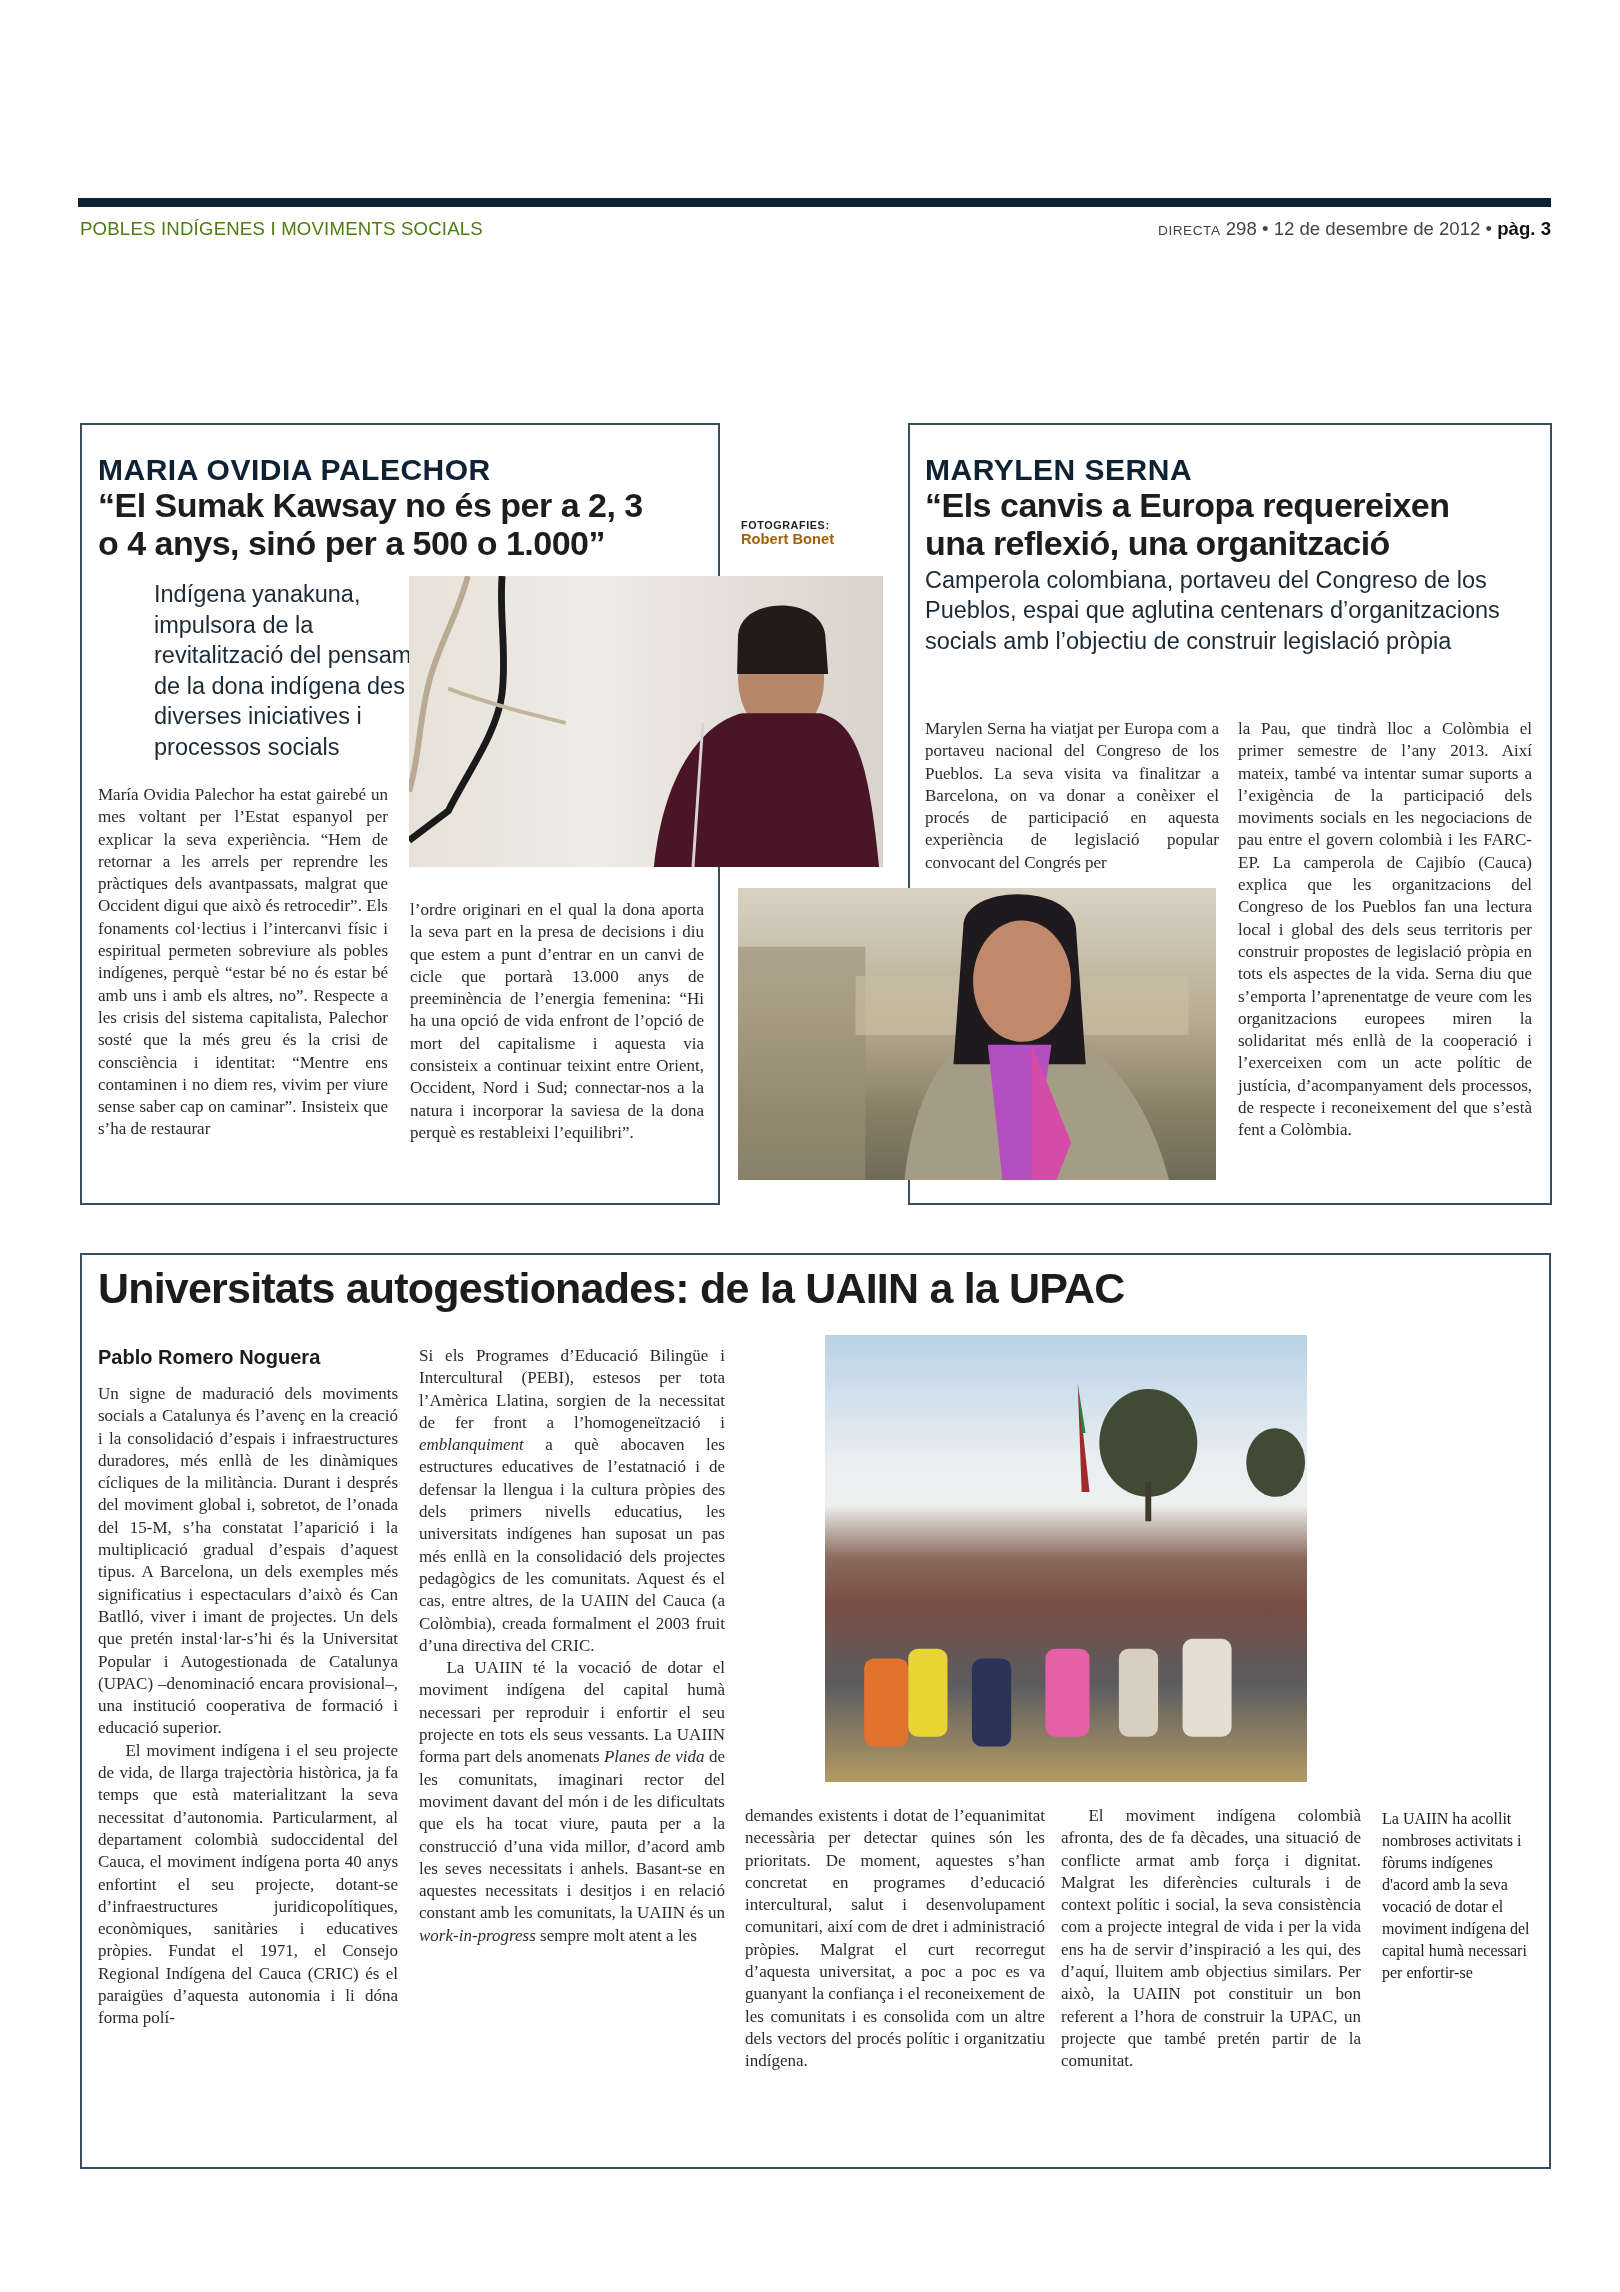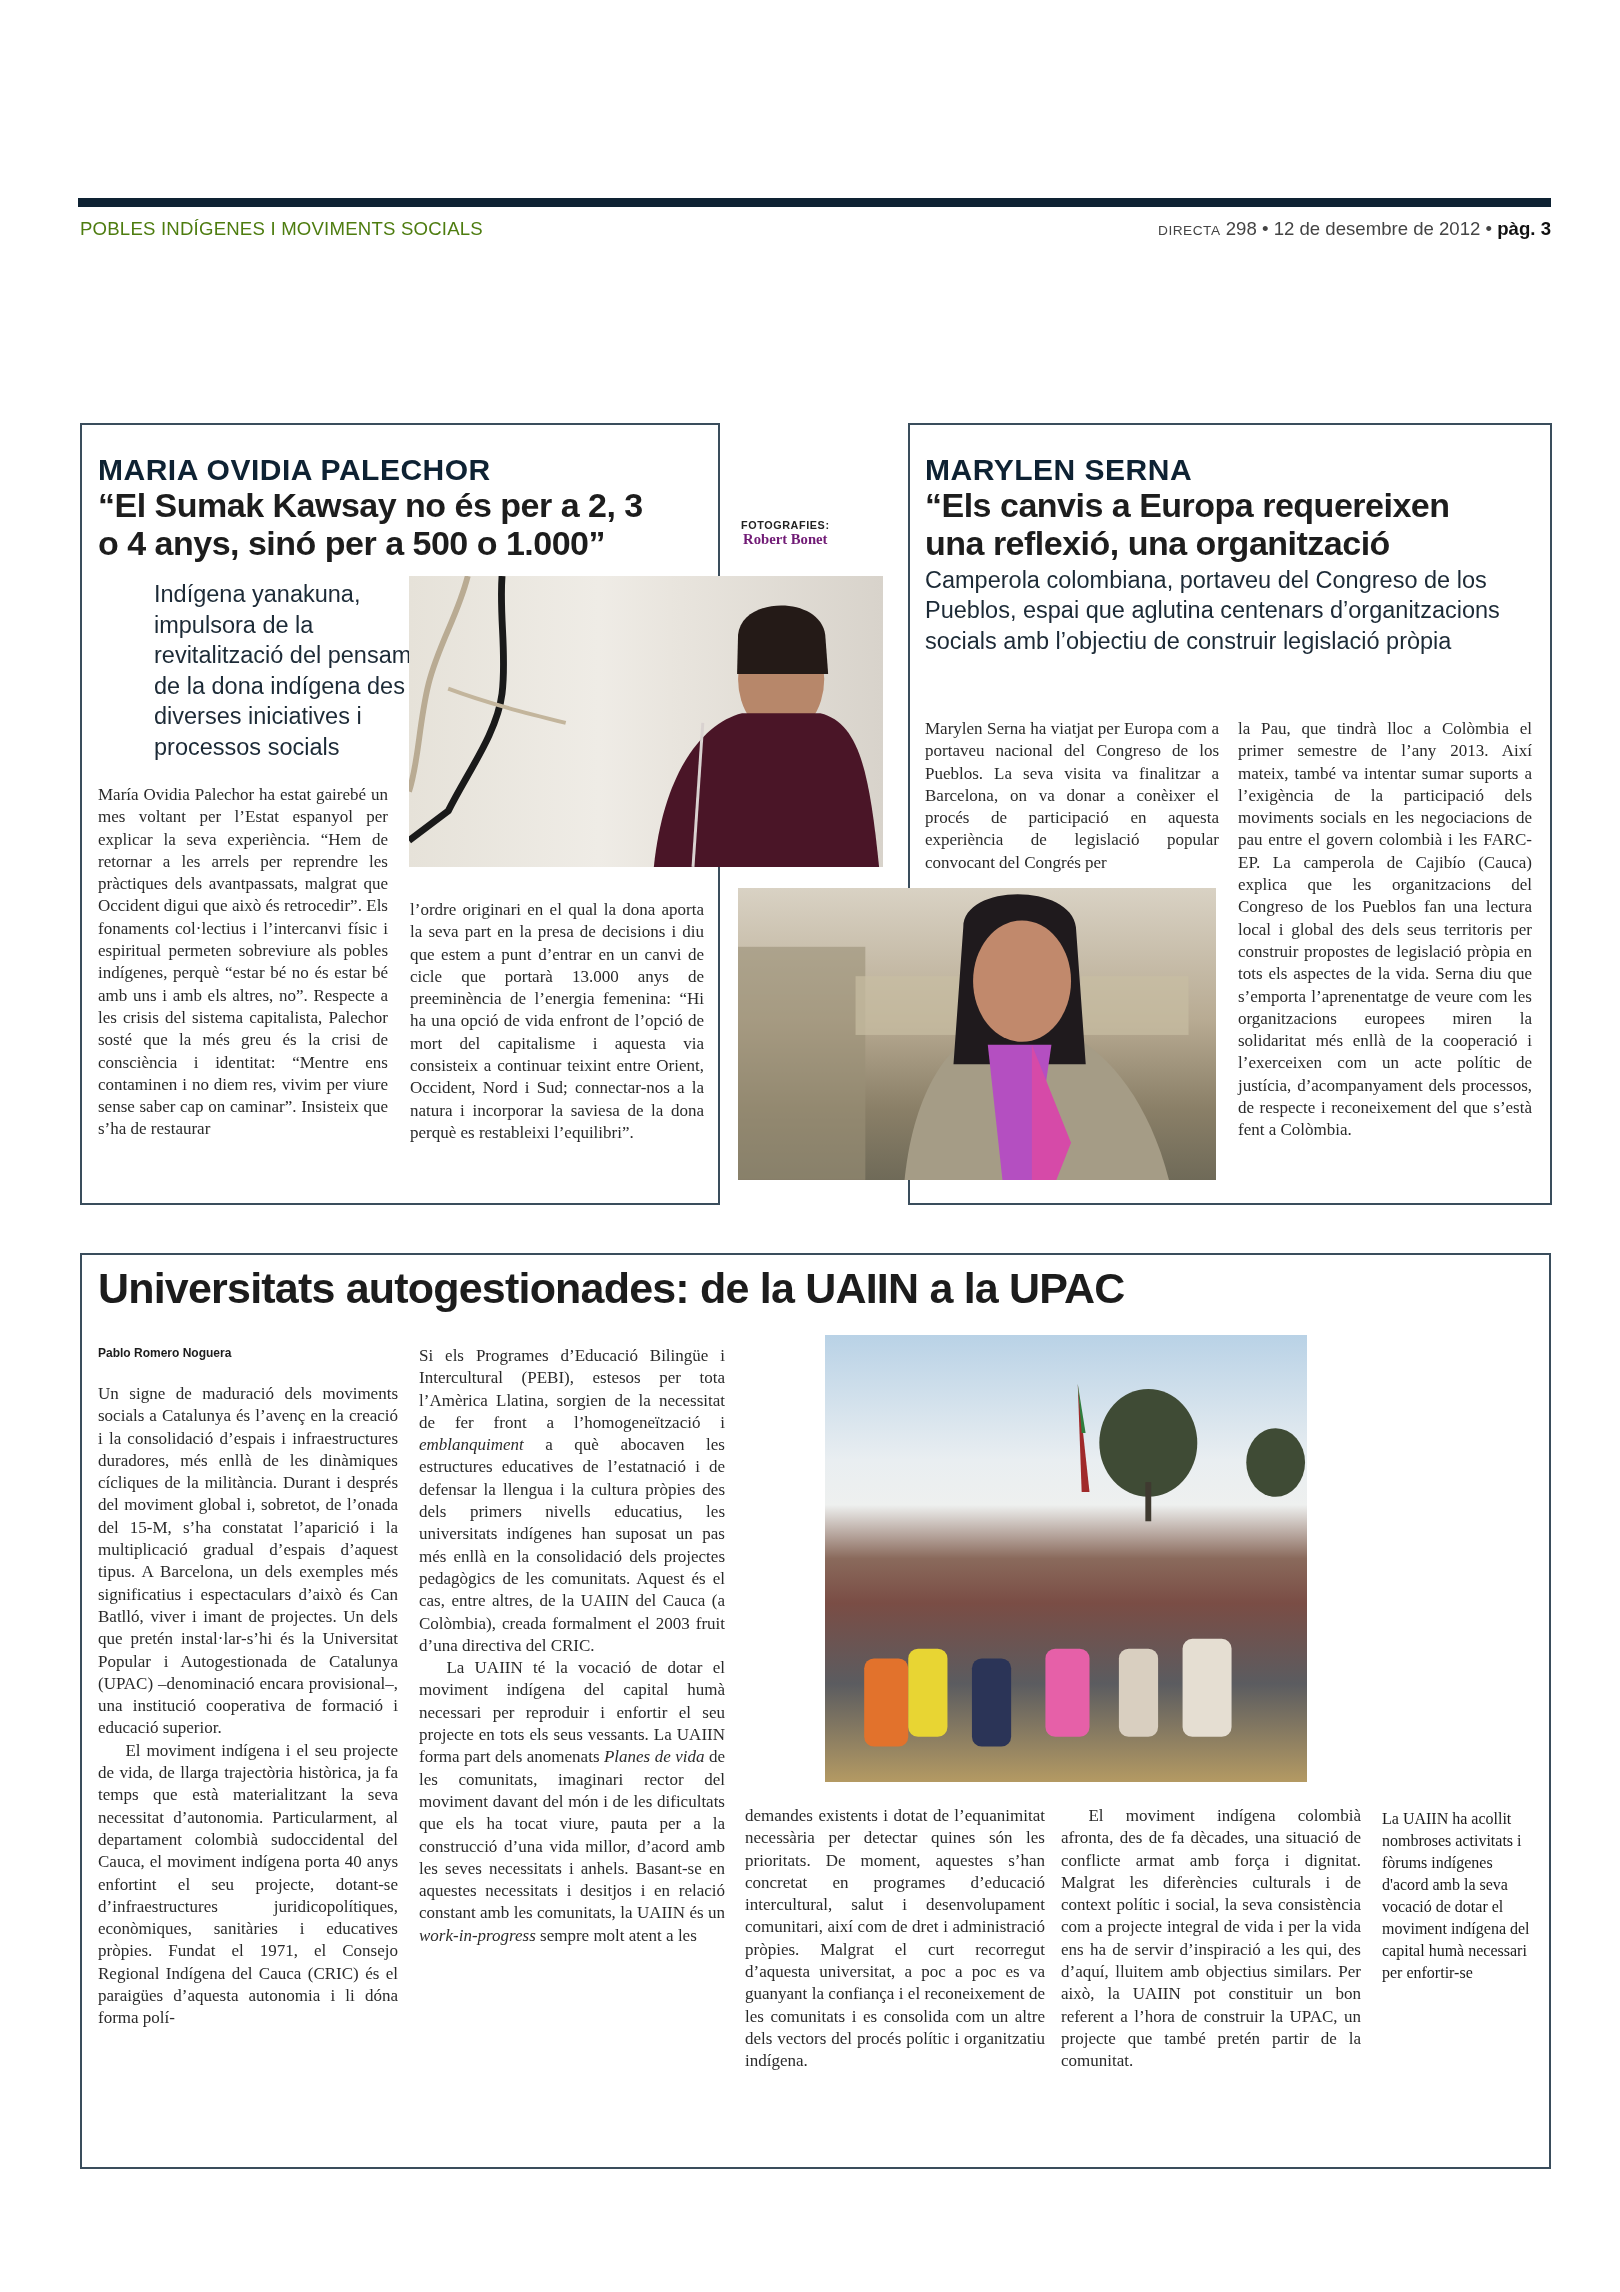--- a/index.html
+++ b/index.html
@@ -16,24 +16,24 @@
 
   .kicker { font-family: "Liberation Sans", sans-serif; font-weight: bold; color: #0e2233; font-size: 30px; letter-spacing: 0.5px; line-height: 1.1; }
   .quote-head { font-family: "Liberation Sans", sans-serif; font-weight: bold; color: #1d1d1d; font-size: 34px; line-height: 1.13; letter-spacing: -0.5px; }
   .standfirst { font-family: "Liberation Sans", sans-serif; color: #1c2a36; font-size: 23.5px; line-height: 1.3; }
   .body-text { font-family: "Liberation Serif", serif; font-size: 17px; line-height: 22.3px; color: #2a2a2a; text-align: justify; hyphens: manual; }
   .body-text p + p { text-indent: 27.4px; }
 
   .photo { position: absolute; overflow: hidden; }
 
   .credit-label { font-family: "Liberation Sans", sans-serif; font-weight: bold; font-size: 10.8px; letter-spacing: 0.6px; color: #222; }
-  .credit-name { font-family: Liberation Serif, serif; font-weight: bold; font-size: 14.7px; color: #701a75; text-align: center; }
+  .credit-name { font-family: Liberation Sans, sans-serif; font-weight: bold; font-size: 14.7px; color: #a16207; }
 
   .main-title { font-family: "Liberation Sans", sans-serif; font-weight: bold; font-size: 43px; color: #1c1c1c; letter-spacing: -0.8px; }
-  .byline { font-family: "Liberation Sans", sans-serif; font-weight: bold; font-size: 12px; color: #1c1c1c; }
+  .byline { font-family: "Liberation Sans", sans-serif; font-weight: bold; font-size: 20px; color: #1c1c1c; }
   .caption { font-family: Liberation Serif, serif; font-size: 16px; line-height: 22px; color: #1a1a1a; }
 </style>
 </head>
 <body>
 
 <div class="topbar"></div>
 <div class="header-section">POBLES INDÍGENES I MOVIMENTS SOCIALS</div>
 <div class="header-right">
   <span class="brand">DIRECTA</span>
   <span>298</span>

